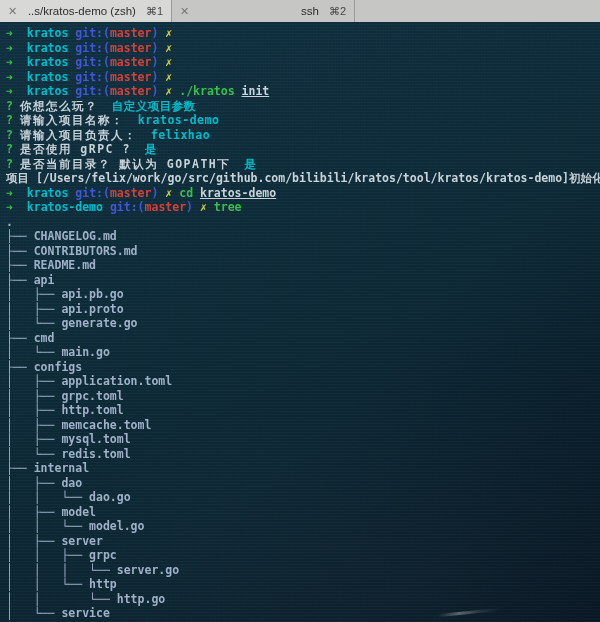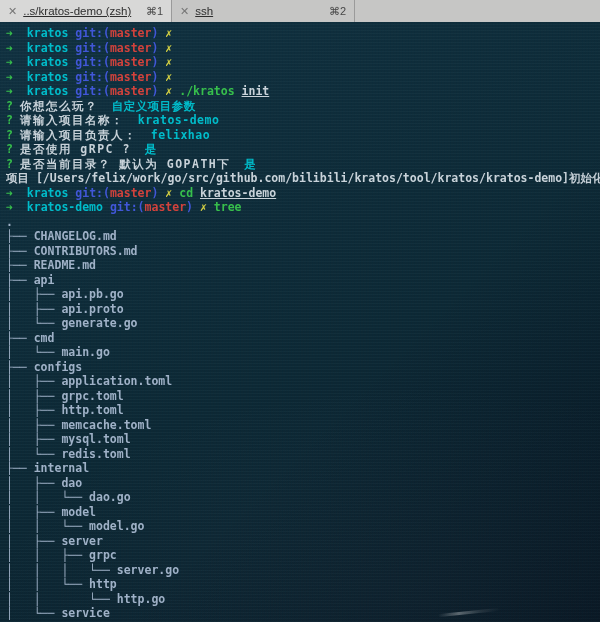--- a/index.html
+++ b/index.html
@@ -14,21 +14,21 @@
   }
   .tab{
     display:flex;align-items:center;box-sizing:border-box;
     padding:0 8px;border-right:1px solid #9a9a9a;cursor:default;
     font-size:11.5px;color:var(--tab_text);
   }
   .tab.active{background:var(--tab_active_bg);}
   .tab-close{
     color:var(--close);font-size:11px;margin-right:6px;line-height:1;
   }
-  .tab-title{flex:1;text-align:left;white-space:nowrap;overflow:hidden;text-decoration:underline;}
+  .tab-title{flex:1;text-align:right;white-space:nowrap;overflow:hidden;}
   .tab-shortcut{color:var(--tab_shortcut);margin-left:10px;font-size:11px;}
   .tab-filler{flex:1;}
   
   .terminal{
     position:absolute;top:22px;left:0;width:600px;height:600px;
     background:
       radial-gradient(120% 60% at 70% 96%, rgba(140,170,180,0.05), transparent 60%),
       linear-gradient(155deg, var(--bg_top) 0%, var(--bg_mid) 55%, var(--bg_bottom) 100%);
     overflow:hidden;
   }

